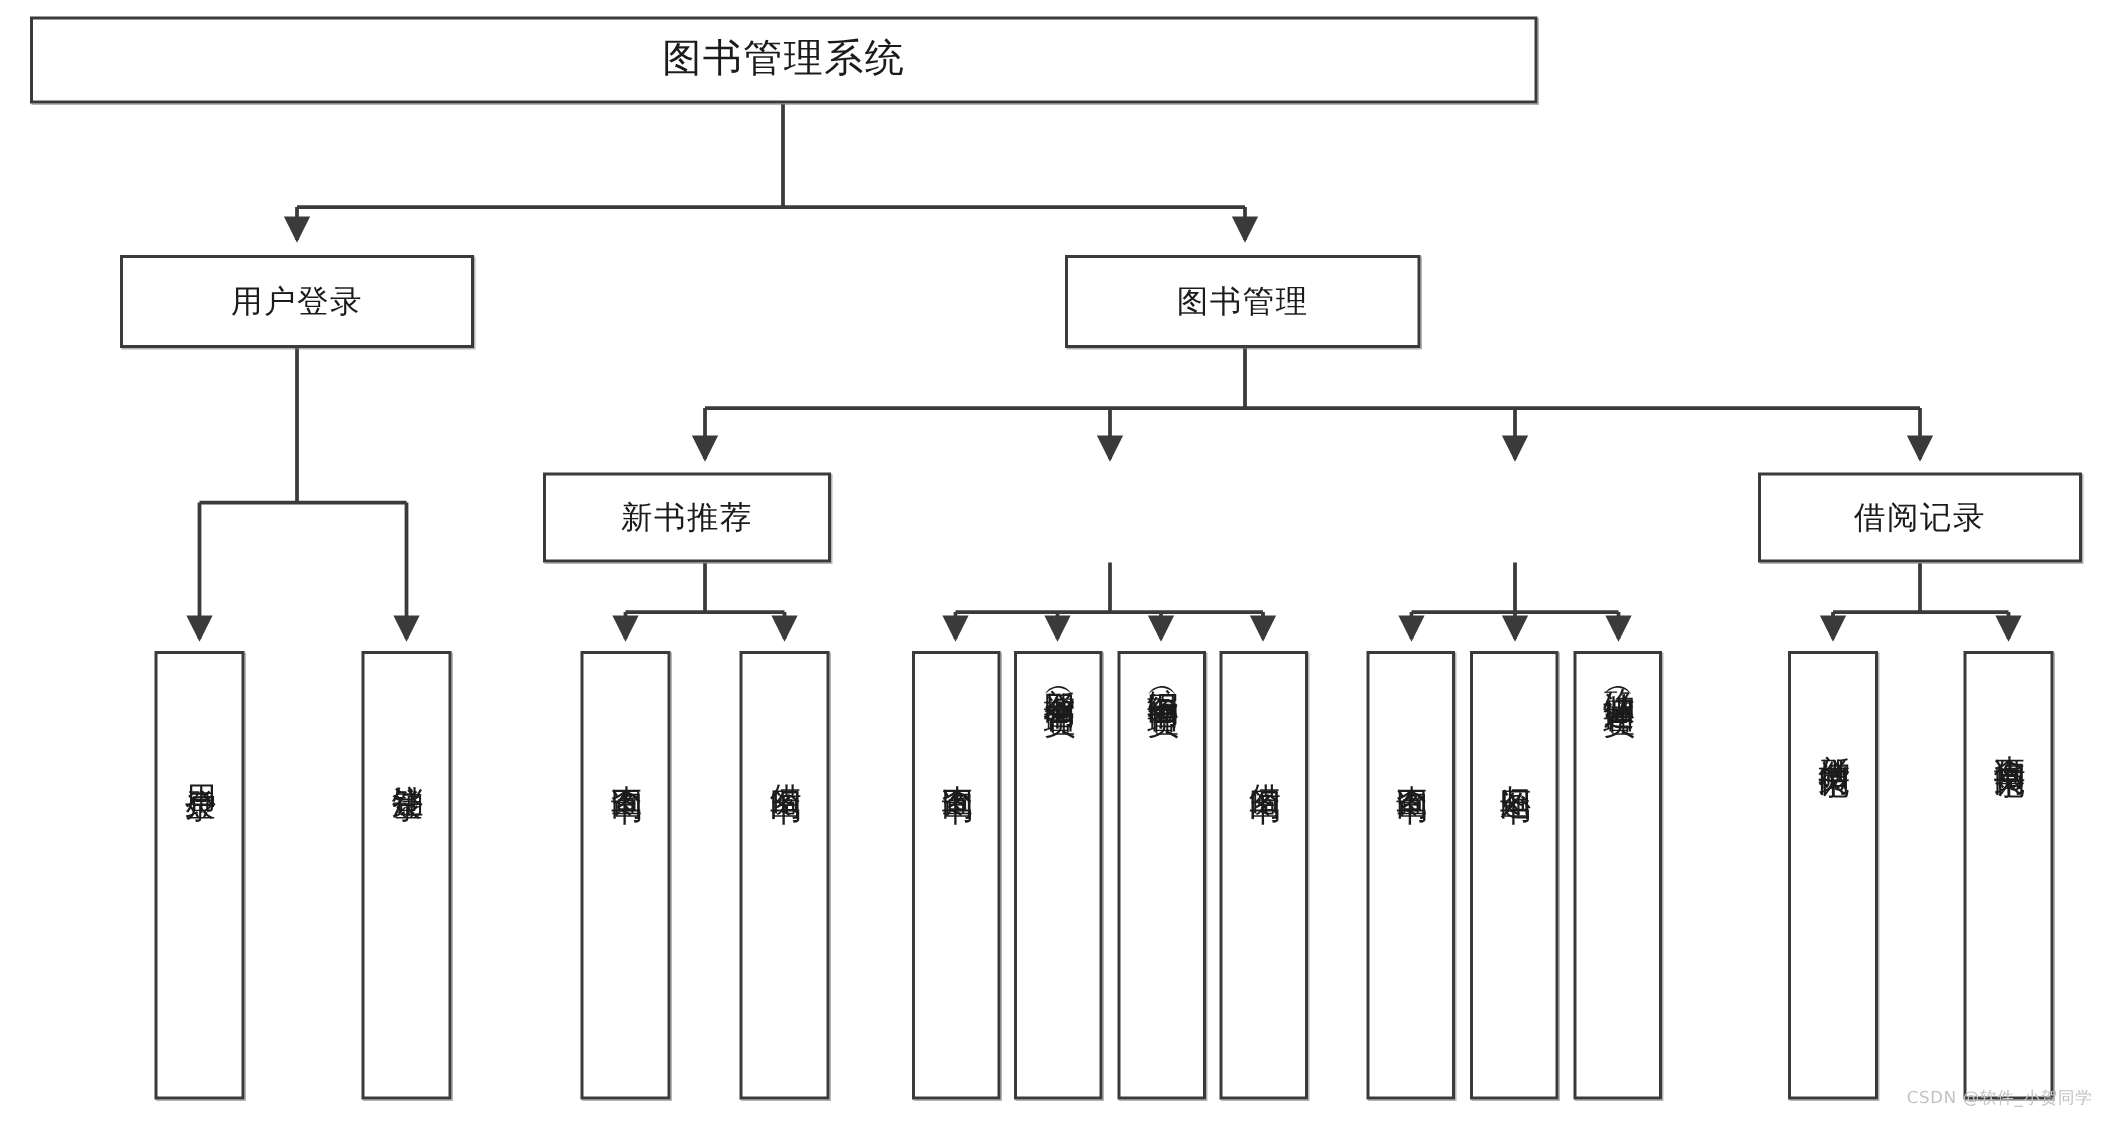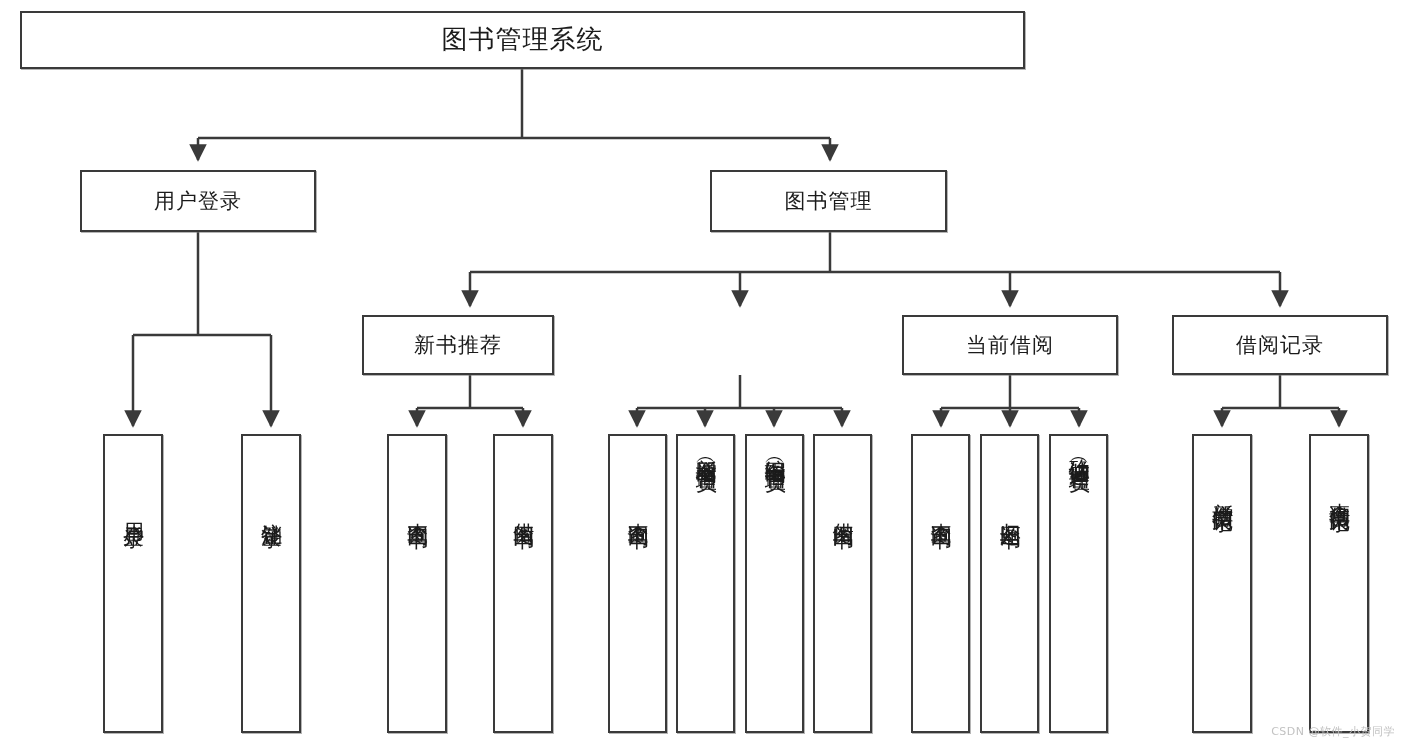--- a/index.html
+++ b/index.html
@@ -132,23 +132,20 @@
   <div class="node" style="left:80px; top:170px; width:236px; height:62px;">
     <span class="label">用户登录</span>
   </div>
   <div class="node" style="left:710px; top:170px; width:237px; height:62px;">
     <span class="label">图书管理</span>
   </div>
 
   <div class="node" style="left:362px; top:315px; width:192px; height:60px;">
     <span class="label">新书推荐</span>
   </div>
-  <div class="node" style="left:902px; top:315px; width:216px; height:60px;">
-    <span class="label">当前借阅</span>
-  </div>
   <div class="node" style="left:1172px; top:315px; width:216px; height:60px;">
     <span class="label">借阅记录</span>
   </div>
 
   <div class="node leaf mid" style="left:103px; top:434px; width:60px; height:299px;">
     <span class="label">用户登录</span>
   </div>
   <div class="node leaf mid" style="left:241px; top:434px; width:60px; height:299px;">
     <span class="label">注销登录</span>
   </div>

